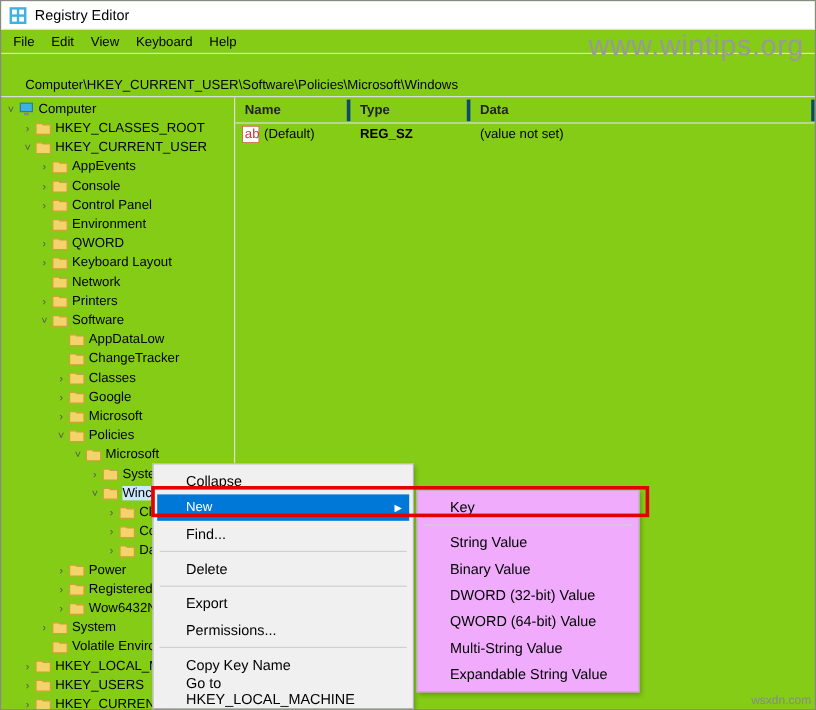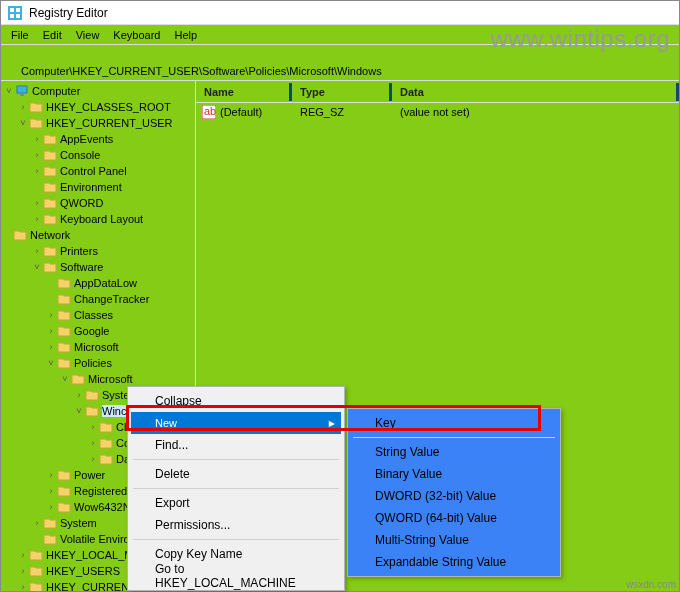--- a/index.html
+++ b/index.html
@@ -14,35 +14,35 @@
 .body-area { flex: 1; display: flex; overflow: hidden; }
 .tree-pane { width: 195px; border-right: 1px solid #ddd; overflow: hidden; padding: 2px 0; }
 .list-pane { flex: 1; overflow: hidden; }
 .list-header { height: 22px; display: flex; border-bottom: 1px solid #ddd; align-items: center; }
 .list-header div { padding: 3px 8px; border-right: 3px solid #0c4a6e; font-size: 11px; color: #222; font-weight: bold;}
 .list-header .col-name { width: 96px; }
 .list-header .col-type { width: 100px; }
 .list-header .col-data { flex: 1; }
 .list-row { display: flex; padding: 2px 0; align-items: center; }
 .list-row .col-name { width: 96px; padding-left: 6px; display:flex; align-items:center; gap:4px;}
-.list-row .col-type { width: 100px; padding-left: 8px; }
+.list-row .col-type { width: 100px; padding-left: 8px; font-weight: bold; }
 .list-row .col-data { flex: 1; padding-left: 8px; }
 .reg-icon { width: 14px; height: 14px; }
 .tree-row { display: flex; align-items: center; height: 16px; white-space: nowrap; cursor: default; }
 .tree-row .expander { width: 12px; text-align: center; color: #555; font-size: 9px; user-select:none;}
 .tree-row .icon { width: 14px; height: 14px; margin-right: 3px; flex-shrink:0;}
 .tree-row .label { font-size: 11px; }
 .tree-row.selected .label { background: #cce8ff; }
 
 .ctx1 { position: absolute; left: 127px; top: 386px; width: 218px; background: #f0f0f0; border: 1px solid #b4b4b4; box-shadow: 2px 2px 4px rgba(0,0,0,0.25); padding: 3px; }
 .ctx1 .item { height: 22px; display: flex; align-items: center; padding: 0 20px 0 24px; position: relative; cursor: default; font-size: 12px;}
 .ctx1 .item.highlight { background: #0078d7; color: #fff; }
 .ctx1 .item .arrow { position: absolute; right: 6px; font-size: 8px; }
 .ctx1 .sep { height: 1px; background: #d0d0d0; margin: 3px 2px; }
-.ctx2 { position: absolute; left: 347px; top: 408px; width: 214px; background: #3b82f6; border: 1px solid #b4b4b4; box-shadow: 2px 2px 4px rgba(0,0,0,0.25); padding: 3px; }
+.ctx2 { position: absolute; left: 347px; top: 408px; width: 186px; background: #f0abfc; border: 1px solid #b4b4b4; box-shadow: 2px 2px 4px rgba(0,0,0,0.25); padding: 3px; }
 .ctx2 .item { height: 22px; display: flex; align-items: center; padding: 0 8px 0 24px; font-size: 12px; cursor:default;}
 .ctx2 .sep { height: 1px; background: #d0d0d0; margin: 3px 2px; }
 .red-box { position: absolute; border: 3px solid #e30000; pointer-events: none; }
 .red1 { left: 126px; top: 405px; width: 415px; height: 26px; }
 .watermark { position: absolute; right: 10px; top: 4px; font-size: 24px; color: #999; letter-spacing: 0.5px; font-family: Arial, sans-serif; margin-top: 21px;}
 .wsx { position: absolute; right: 4px; bottom: 2px; font-size: 10px; color: #888; }
 </style>
 </head>
 <body>
 
@@ -126,21 +126,21 @@
           </svg>
     <span class="label">QWORD</span>
   </div>
         <div class="tree-row" style="padding-left:30px">
     <span class="expander">›</span>
     <svg class="icon" viewBox="0 0 14 14">
             <path d="M1 3h5l1 1h6v8H1z" fill="#f4d36a" stroke="#cba234"></path>
           </svg>
     <span class="label">Keyboard Layout</span>
   </div>
-        <div class="tree-row" style="">
+        <div class="tree-row" style="padding-left:30px">
     <span class="expander"></span>
     <svg class="icon" viewBox="0 0 14 14">
             <path d="M1 3h5l1 1h6v8H1z" fill="#f4d36a" stroke="#cba234"></path>
           </svg>
     <span class="label">Network</span>
   </div>
         <div class="tree-row" style="padding-left:30px">
     <span class="expander">›</span>
     <svg class="icon" viewBox="0 0 14 14">
             <path d="M1 3h5l1 1h6v8H1z" fill="#f4d36a" stroke="#cba234"></path>

